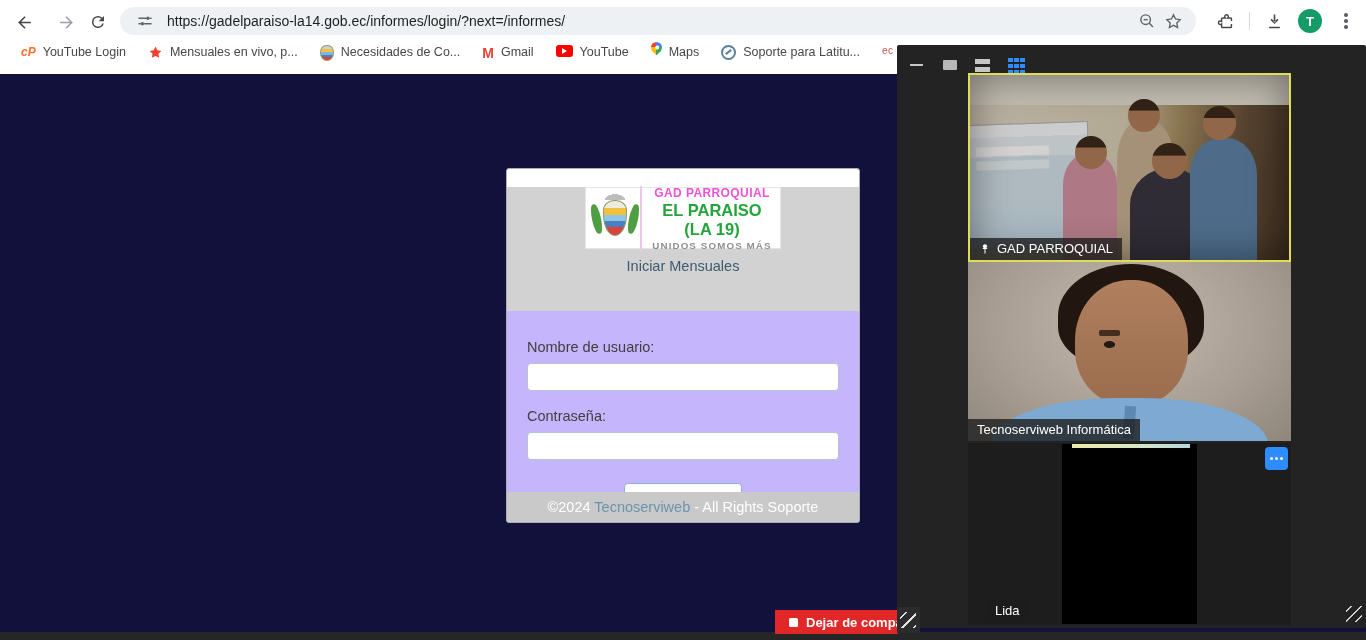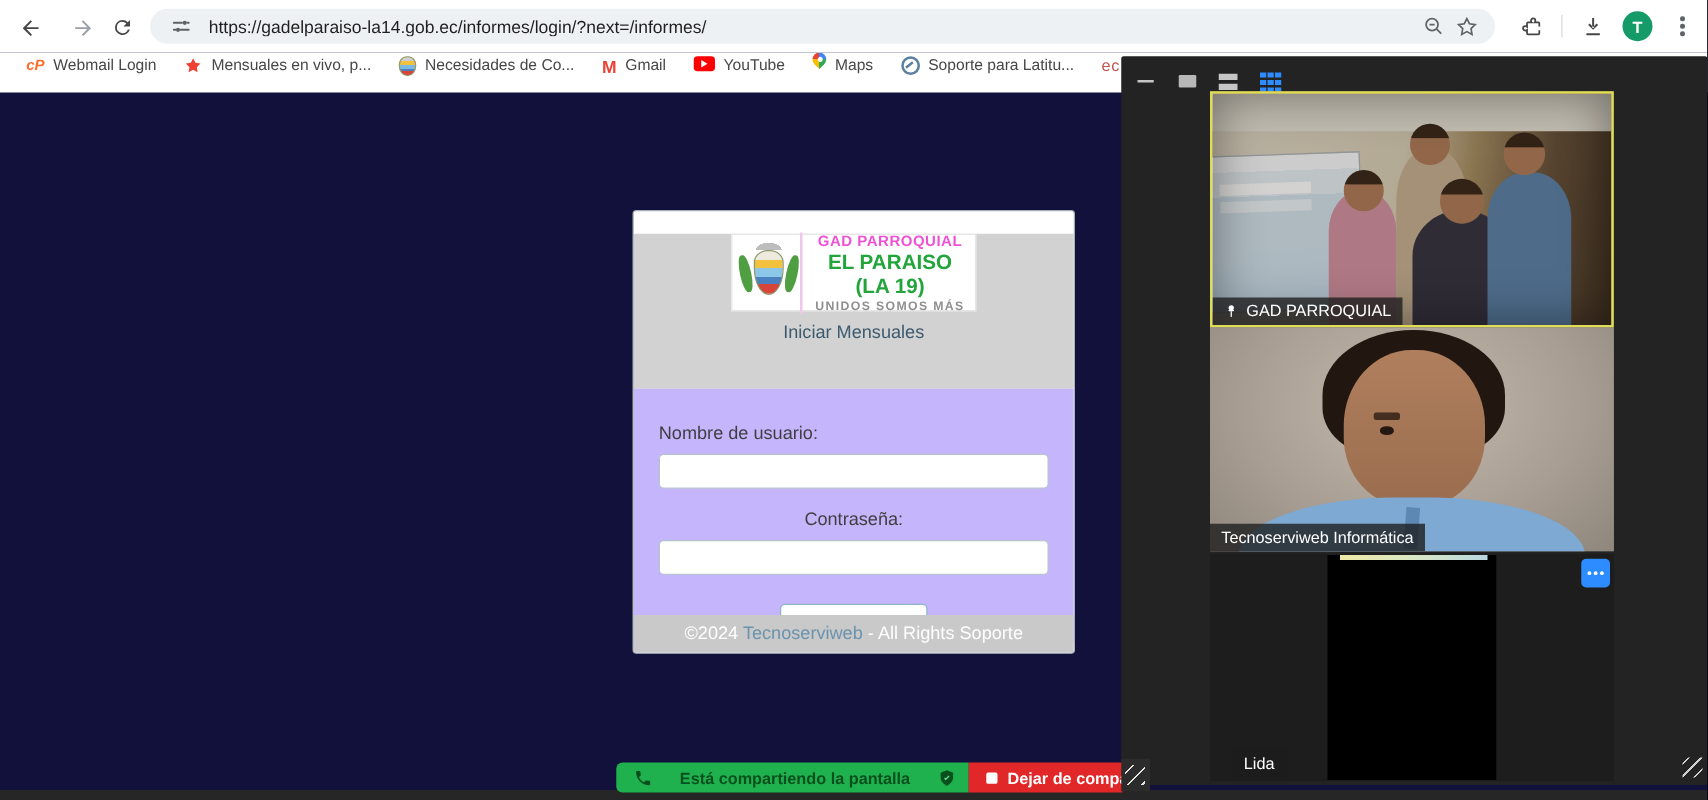--- a/index.html
+++ b/index.html
@@ -27,41 +27,41 @@
   .bm-cpanel { font-size:12px; font-weight:800; font-style:italic; color:#ff6c2c; }
   .bm-star svg { display:block; }
   .bm-crest { width:14px; height:16px; border-radius:45% 45% 52% 52%; background:linear-gradient(180deg,#cfcfcf 0 20%, #f2c23e 20% 44%, #79b9e2 44% 66%, #4a7fc0 66% 80%, #d8433a 80%); border:1px solid #9a9a6a; }
   .bm-gmail { font-size:14px; font-weight:800; color:#ea4335; }
   .bm-youtube { width:17px; height:12px; background:#f00; border-radius:3px; position:relative; }
   .bm-youtube::after { content:""; position:absolute; left:6.5px; top:2.8px; border-left:5.5px solid #fff; border-top:3.2px solid transparent; border-bottom:3.2px solid transparent; }
   .bm-maps { width:11px; height:11px; background:conic-gradient(from 45deg,#4285f4 0 25%,#34a853 25% 50%,#fbbc04 50% 75%,#ea4335 75%); border-radius:50% 50% 50% 0; transform:rotate(-45deg); position:relative; margin-top:-3px; }
   .bm-maps::after { content:""; position:absolute; left:3.5px; top:3.5px; width:4px; height:4px; border-radius:50%; background:#fff; }
   .bm-dell { width:15px; height:15px; border-radius:50%; border:2px solid #5b7f9e; position:relative; }
   .bm-dell::after { content:""; position:absolute; left:1.5px; top:4px; width:7px; height:2px; background:#5b7f9e; transform:rotate(-38deg); }
-  .bm-whois { font-size:13px; font-weight:400; color:#c0564f; letter-spacing:0.5px; }
+  .bm-whois { font-size:10px; font-weight:400; color:#c0564f; letter-spacing:0.5px; }
 
   
   .page { position:absolute; top:74px; left:0; width:1366px; height:566px; background:#11113b; }
   .card { position:absolute; left:506px; top:94px; width:354px; height:355px; background:#fff; border:1px solid #a9adb8; border-radius:3px; overflow:hidden; }
   .card-header { height:124px; background:#d2d2d2; text-align:center; }
   .logo-box { width:196px; height:62px; background:#fff; margin:18px auto 0; display:flex; align-items:center; padding:3px 4px; border:1px solid #e6e6e6; }
   .crest { position:relative; width:50px; height:54px; flex:none; }
   .crest-wings { position:absolute; left:9px; top:0; width:32px; height:9px; background:radial-gradient(ellipse at 50% 100%, #bdbdbd 0 45%, transparent 46%); border-radius:50% 50% 0 0; }
   .crest-leaf-l { position:absolute; left:2px; top:13px; width:9px; height:30px; background:#4f9e42; border-radius:50%/60%; transform:rotate(-12deg); }
   .crest-leaf-r { position:absolute; right:2px; top:13px; width:9px; height:30px; background:#4f9e42; border-radius:50%/60%; transform:rotate(12deg); }
   .crest-shield { position:absolute; left:13px; top:9px; width:24px; height:36px; border-radius:46% 46% 50% 50%/28% 28% 60% 60%; background:linear-gradient(180deg,#eeeadf 0 20%, #f2c23e 20% 40%, #8cc7e8 40% 60%, #4a7fc0 60% 76%, #d8433a 76%); border:1px solid #8f9a6a; }
   .logo-text { flex:1; border-left:2px solid #efc7e8; padding-left:6px; text-align:center; }
   .logo-line1 { font-size:12px; font-weight:bold; color:#ef52d5; letter-spacing:0.4px; }
   .logo-line2 { font-size:16.5px; font-weight:800; color:#23a53c; margin-top:1px; }
   .logo-line3 { font-size:9.8px; font-weight:bold; color:#8f8f8f; letter-spacing:1.1px; margin-top:1px; }
   .subtitle { margin-top:9px; font-size:14.5px; color:#3d5a6e; }
   .card-body { padding:28px 20px 0; background:#c4b5fd; }
   .fld-label { display:block; font-size:14.5px; color:#3f3f3f; margin-bottom:8px; }
   .fld-input { width:100%; height:28px; border:1px solid #b7c3cd; border-radius:4px; background:#fff; outline:none; padding:0 8px; font-size:14px; color:#333; }
-  .fld-label.second { margin-top:17px;text-align:center; }
+  .fld-label.second { margin-top:17px; }
   .login-btn { display:block; margin:23px auto 0; padding:6px 17px; background:#fff; border:1px solid #8fb4c9; border-radius:4px; color:#83adc6; font-size:14px; cursor:pointer; font-family:"Liberation Sans", sans-serif; }
   .card-footer { position:absolute; left:0; bottom:0; width:100%; height:30px; background:#c9c9c9; text-align:center; line-height:30px; font-size:14.5px; color:#fff; }
   .card-footer a { color:#6b93ad; text-decoration:none; cursor:pointer; }
 
   
   .share-green { position:absolute; left:493px; top:610px; width:282px; height:24px; background:#1fb14d; border-radius:5px 0 0 5px; display:flex; align-items:center; z-index:60; padding:0 10px 0 14px; }
   .share-green .txt { flex:1; text-align:center; font-size:13px; font-weight:bold; color:#07501d; }
   .share-red { position:absolute; left:775px; top:610px; width:123px; height:24px; background:#e12727; border:none; display:flex; align-items:center; gap:8px; padding-left:14px; overflow:hidden; white-space:nowrap; z-index:60; cursor:pointer; }
   .share-red .txt { font-size:13px; font-weight:bold; color:#fff; }
   .stop-sq { width:9px; height:9px; background:#fff; border-radius:1.5px; flex:none; }
@@ -179,21 +179,21 @@
       <span class="avatar">T</span>
       <span class="tbicon">
           <span class="dots-glyph"></span>
         </span>
     </div>
   </div>
 
   <div class="bookmarks">
     <div class="bm">
       <span class="bm-cpanel">cP</span>
-      <span class="bm-label">Webmail Login</span>
+      <span class="bm-label">YouTube Login</span>
     </div>
     <div class="bm">
       <span class="bm-star">
           <svg width="15" height="15" viewBox="0 0 24 24" fill="#ef4034">
             <path d="M12 2.5l2.9 5.9 6.5 1-4.7 4.6 1.1 6.5-5.8-3.1-5.8 3.1 1.1-6.5L2.6 9.4l6.5-1z"></path>
           </svg>
         </span>
       <span class="bm-label">Mensuales en vivo, p...</span>
     </div>
     <div class="bm">
@@ -246,30 +246,20 @@
         <label class="fld-label second">Contraseña:</label>
         <input class="fld-input" type="password" style="">
         <button class="login-btn">Iniciar sesión</button>
       </div>
       <div class="card-footer"><span>©2024 </span><a>Tecnoserviweb</a><span> - All Rights Soporte</span></div>
     </div>
   </div>
 
   <div class="bottom-strip"></div>
 
-  <div class="share-green">
-    <svg width="15" height="15" viewBox="0 0 24 24" fill="#07501d">
-        <path d="M6.62 10.79c1.44 2.83 3.76 5.14 6.59 6.59l2.2-2.2c.27-.27.67-.36 1.02-.24 1.12.37 2.33.57 3.57.57.55 0 1 .45 1 1V20c0 .55-.45 1-1 1-9.39 0-17-7.61-17-17 0-.55.45-1 1-1h3.5c.55 0 1 .45 1 1 0 1.25.2 2.45.57 3.57.11.35.03.74-.25 1.02l-2.2 2.2z"></path>
-      </svg>
-    <span class="txt">Está compartiendo la pantalla</span>
-    <svg width="15" height="15" viewBox="0 0 24 24">
-        <path d="M12 2l8 3v6c0 5-3.4 8.6-8 11-4.6-2.4-8-6-8-11V5z" fill="#07501d"></path>
-        <path d="M10.6 14.6l-2.2-2.2 1.2-1.2 1 1 3.7-3.7 1.2 1.2z" fill="#6fdc92"></path>
-      </svg>
-  </div>
   <button class="share-red">
     <span class="stop-sq"></span>
     <span class="txt">Dejar de comparti</span>
   </button>
   <div class="share-grip"></div>
 
   <div class="meeting">
     <div class="mt-toolbar">
       <button class="mt-btn">
           <span class="g-dash"></span>

